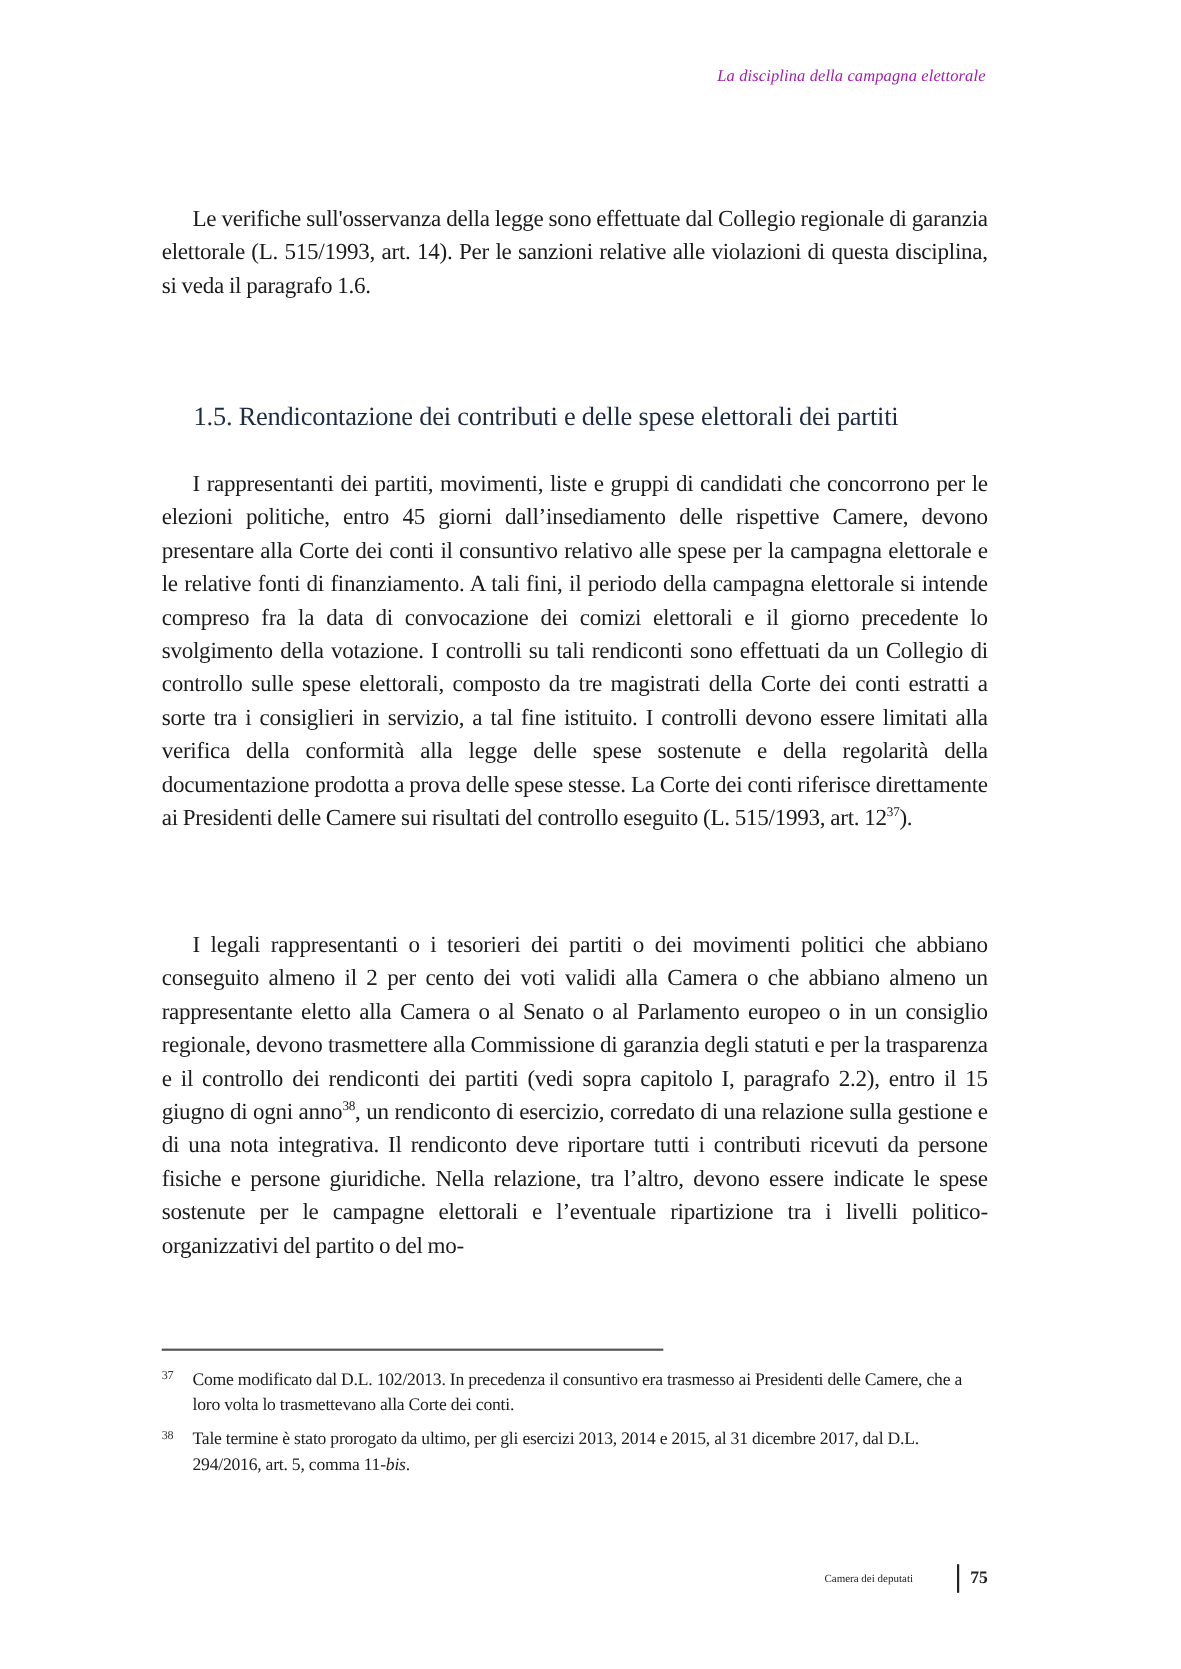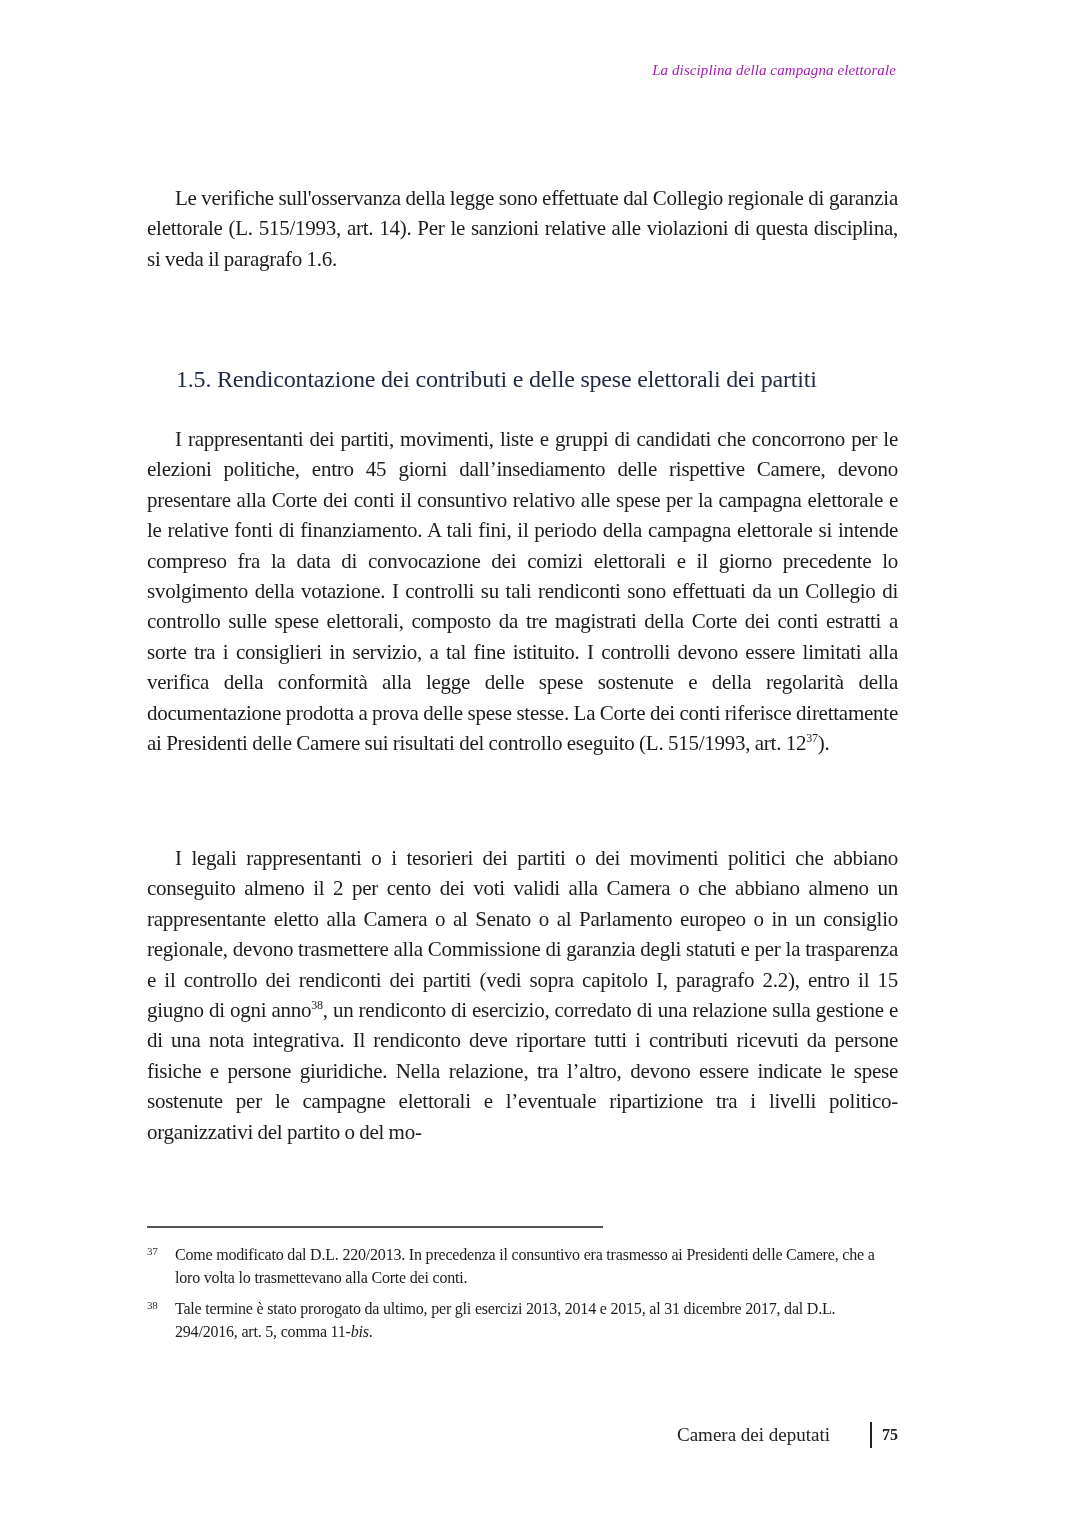--- a/index.html
+++ b/index.html
@@ -98,21 +98,21 @@
     margin-top: 17px;
   }
   .page-footer {
     position: absolute;
     top: 1422px;
     right: 176px;
     display: flex;
     align-items: center;
   }
   .footer-label {
-    font-size: 19px;
+    font-size: 10px;
     color: #222;
     margin-right: 40px;
   }
   .footer-divider {
     width: 2px;
     height: 26px;
     background: #222;
     margin-right: 10px;
   }
   .page-number {
@@ -132,21 +132,21 @@
 
 <p class="page-body para" id="para-1"><span>I rappresentanti dei partiti, movimenti, liste e gruppi di candidati che concorrono per le elezioni politiche, entro 45 giorni dall’insediamento delle rispettive Camere, devono presentare alla Corte dei conti il consuntivo relativo alle spese per la campagna elettorale e le relative fonti di finanziamento. A tali fini, il periodo della campagna elettorale si intende compreso fra la data di convocazione dei comizi elettorali e il giorno precedente lo svolgimento della votazione. I controlli su tali rendiconti sono effettuati da un Collegio di controllo sulle spese elettorali, composto da tre magistrati della Corte dei conti estratti a sorte tra i consiglieri in servizio, a tal fine istituito. I controlli devono essere limitati alla verifica della conformità alla legge delle spese sostenute e della regolarità della documentazione prodotta a prova delle spese stesse. La Corte dei conti riferisce direttamente ai Presidenti delle Camere sui risultati del controllo eseguito (L. 515/1993, art. 12</span><sup>37</sup><span>).</span></p>
 
 <p class="page-body para" id="para-2"><span>I legali rappresentanti o i tesorieri dei partiti o dei movimenti politici che abbiano conseguito almeno il 2 per cento dei voti validi alla Camera o che abbiano almeno un rappresentante eletto alla Camera o al Senato o al Parlamento europeo o in un consiglio regionale, devono trasmettere alla Commissione di garanzia degli statuti e per la trasparenza e il controllo dei rendiconti dei partiti (vedi sopra capitolo I, paragrafo 2.2), entro il 15 giugno di ogni anno</span><sup>38</sup><span>, un rendiconto di esercizio, corredato di una relazione sulla gestione e di una nota integrativa. Il rendiconto deve riportare tutti i contributi ricevuti da persone fisiche e persone giuridiche. Nella relazione, tra l’altro, devono essere indicate le spese sostenute per le campagne elettorali e l’eventuale ripartizione tra i livelli politico-organizzativi del partito o del mo-</span></p>
 
 <div class="footnote-rule"></div>
 
 <div class="footnotes">
   <div class="footnote">
     <span class="fn-num">37</span>
-    <span class="fn-text">Come modificato dal D.L. 220/2013. In precedenza il consuntivo era trasmesso ai Presidenti delle Camere, che a loro volta lo trasmettevano alla Corte dei conti.</span>
+    <span class="fn-text">Come modificato dal D.L. 102/2013. In precedenza il consuntivo era trasmesso ai Presidenti delle Camere, che a loro volta lo trasmettevano alla Corte dei conti.</span>
   </div>
   <div class="footnote">
     <span class="fn-num">38</span>
     <span class="fn-text"><span>Tale termine è stato prorogato da ultimo, per gli esercizi 2013, 2014 e 2015, al 31 dicembre 2017, dal D.L. 294/2016, art. 5, comma 11-</span><i>bis</i><span>.</span></span>
   </div>
 </div>
 
 <div class="page-footer">
   <span class="footer-label">Camera dei deputati</span>
   <span class="footer-divider"></span>

